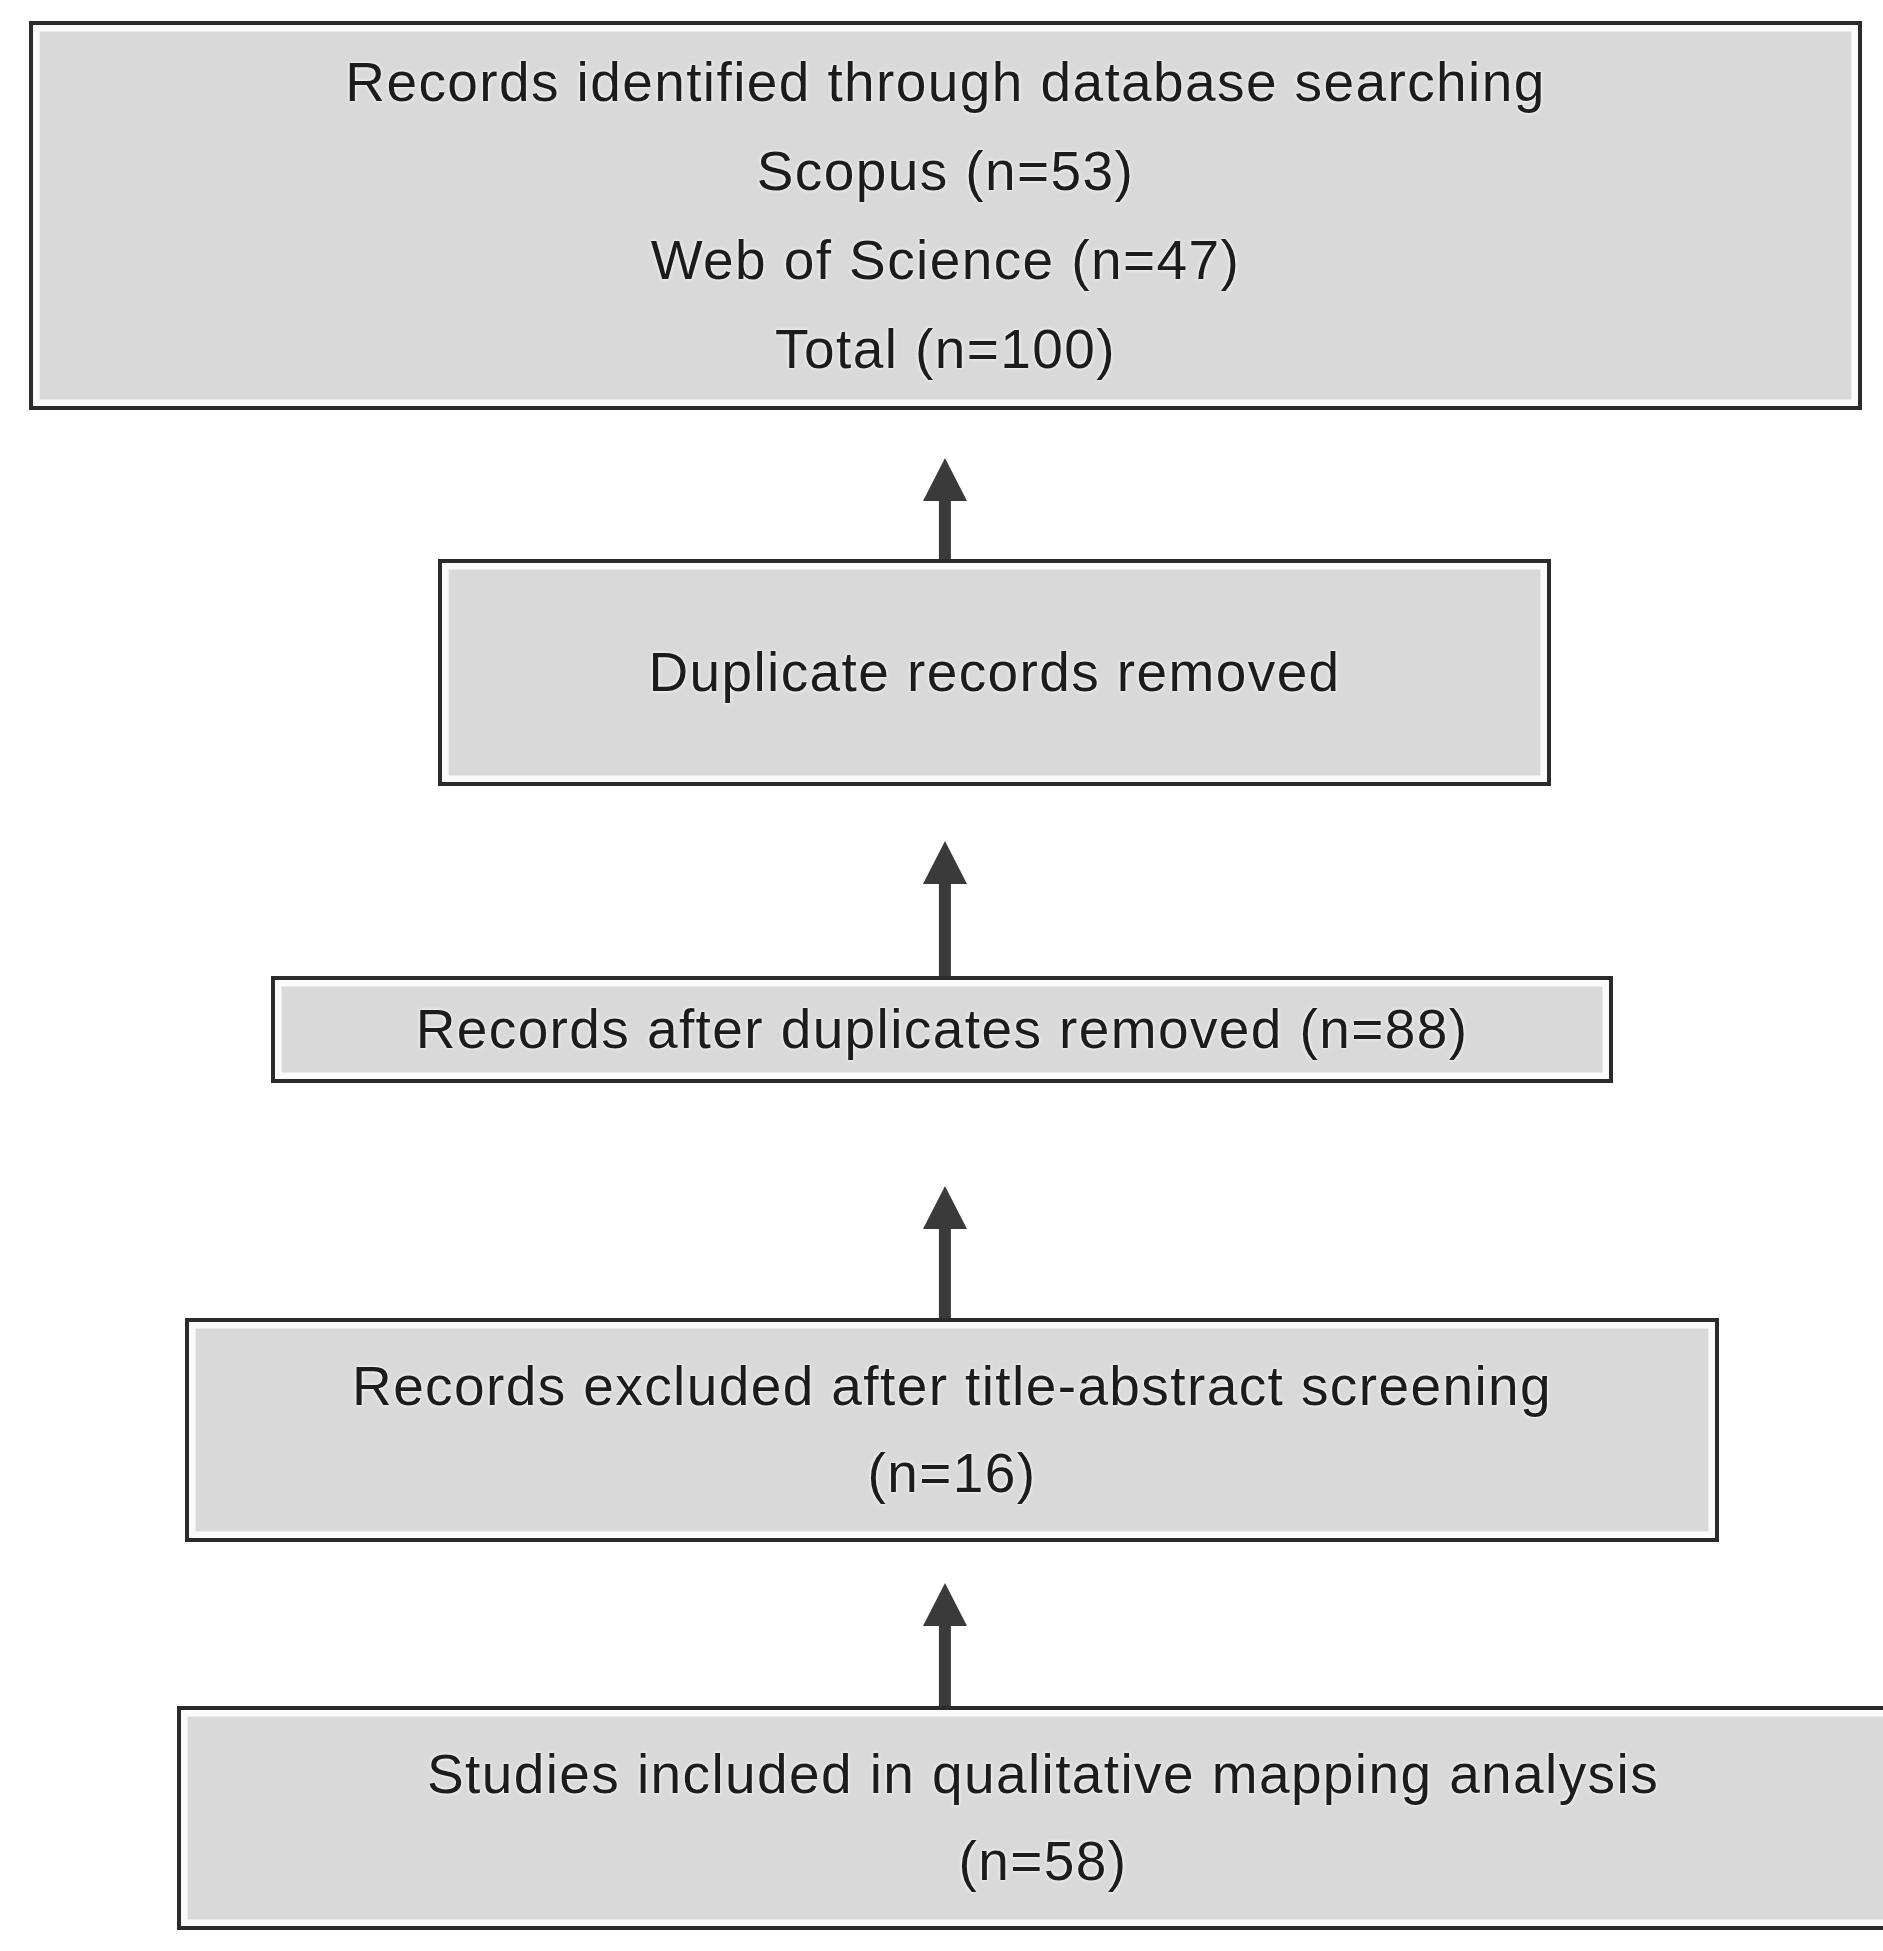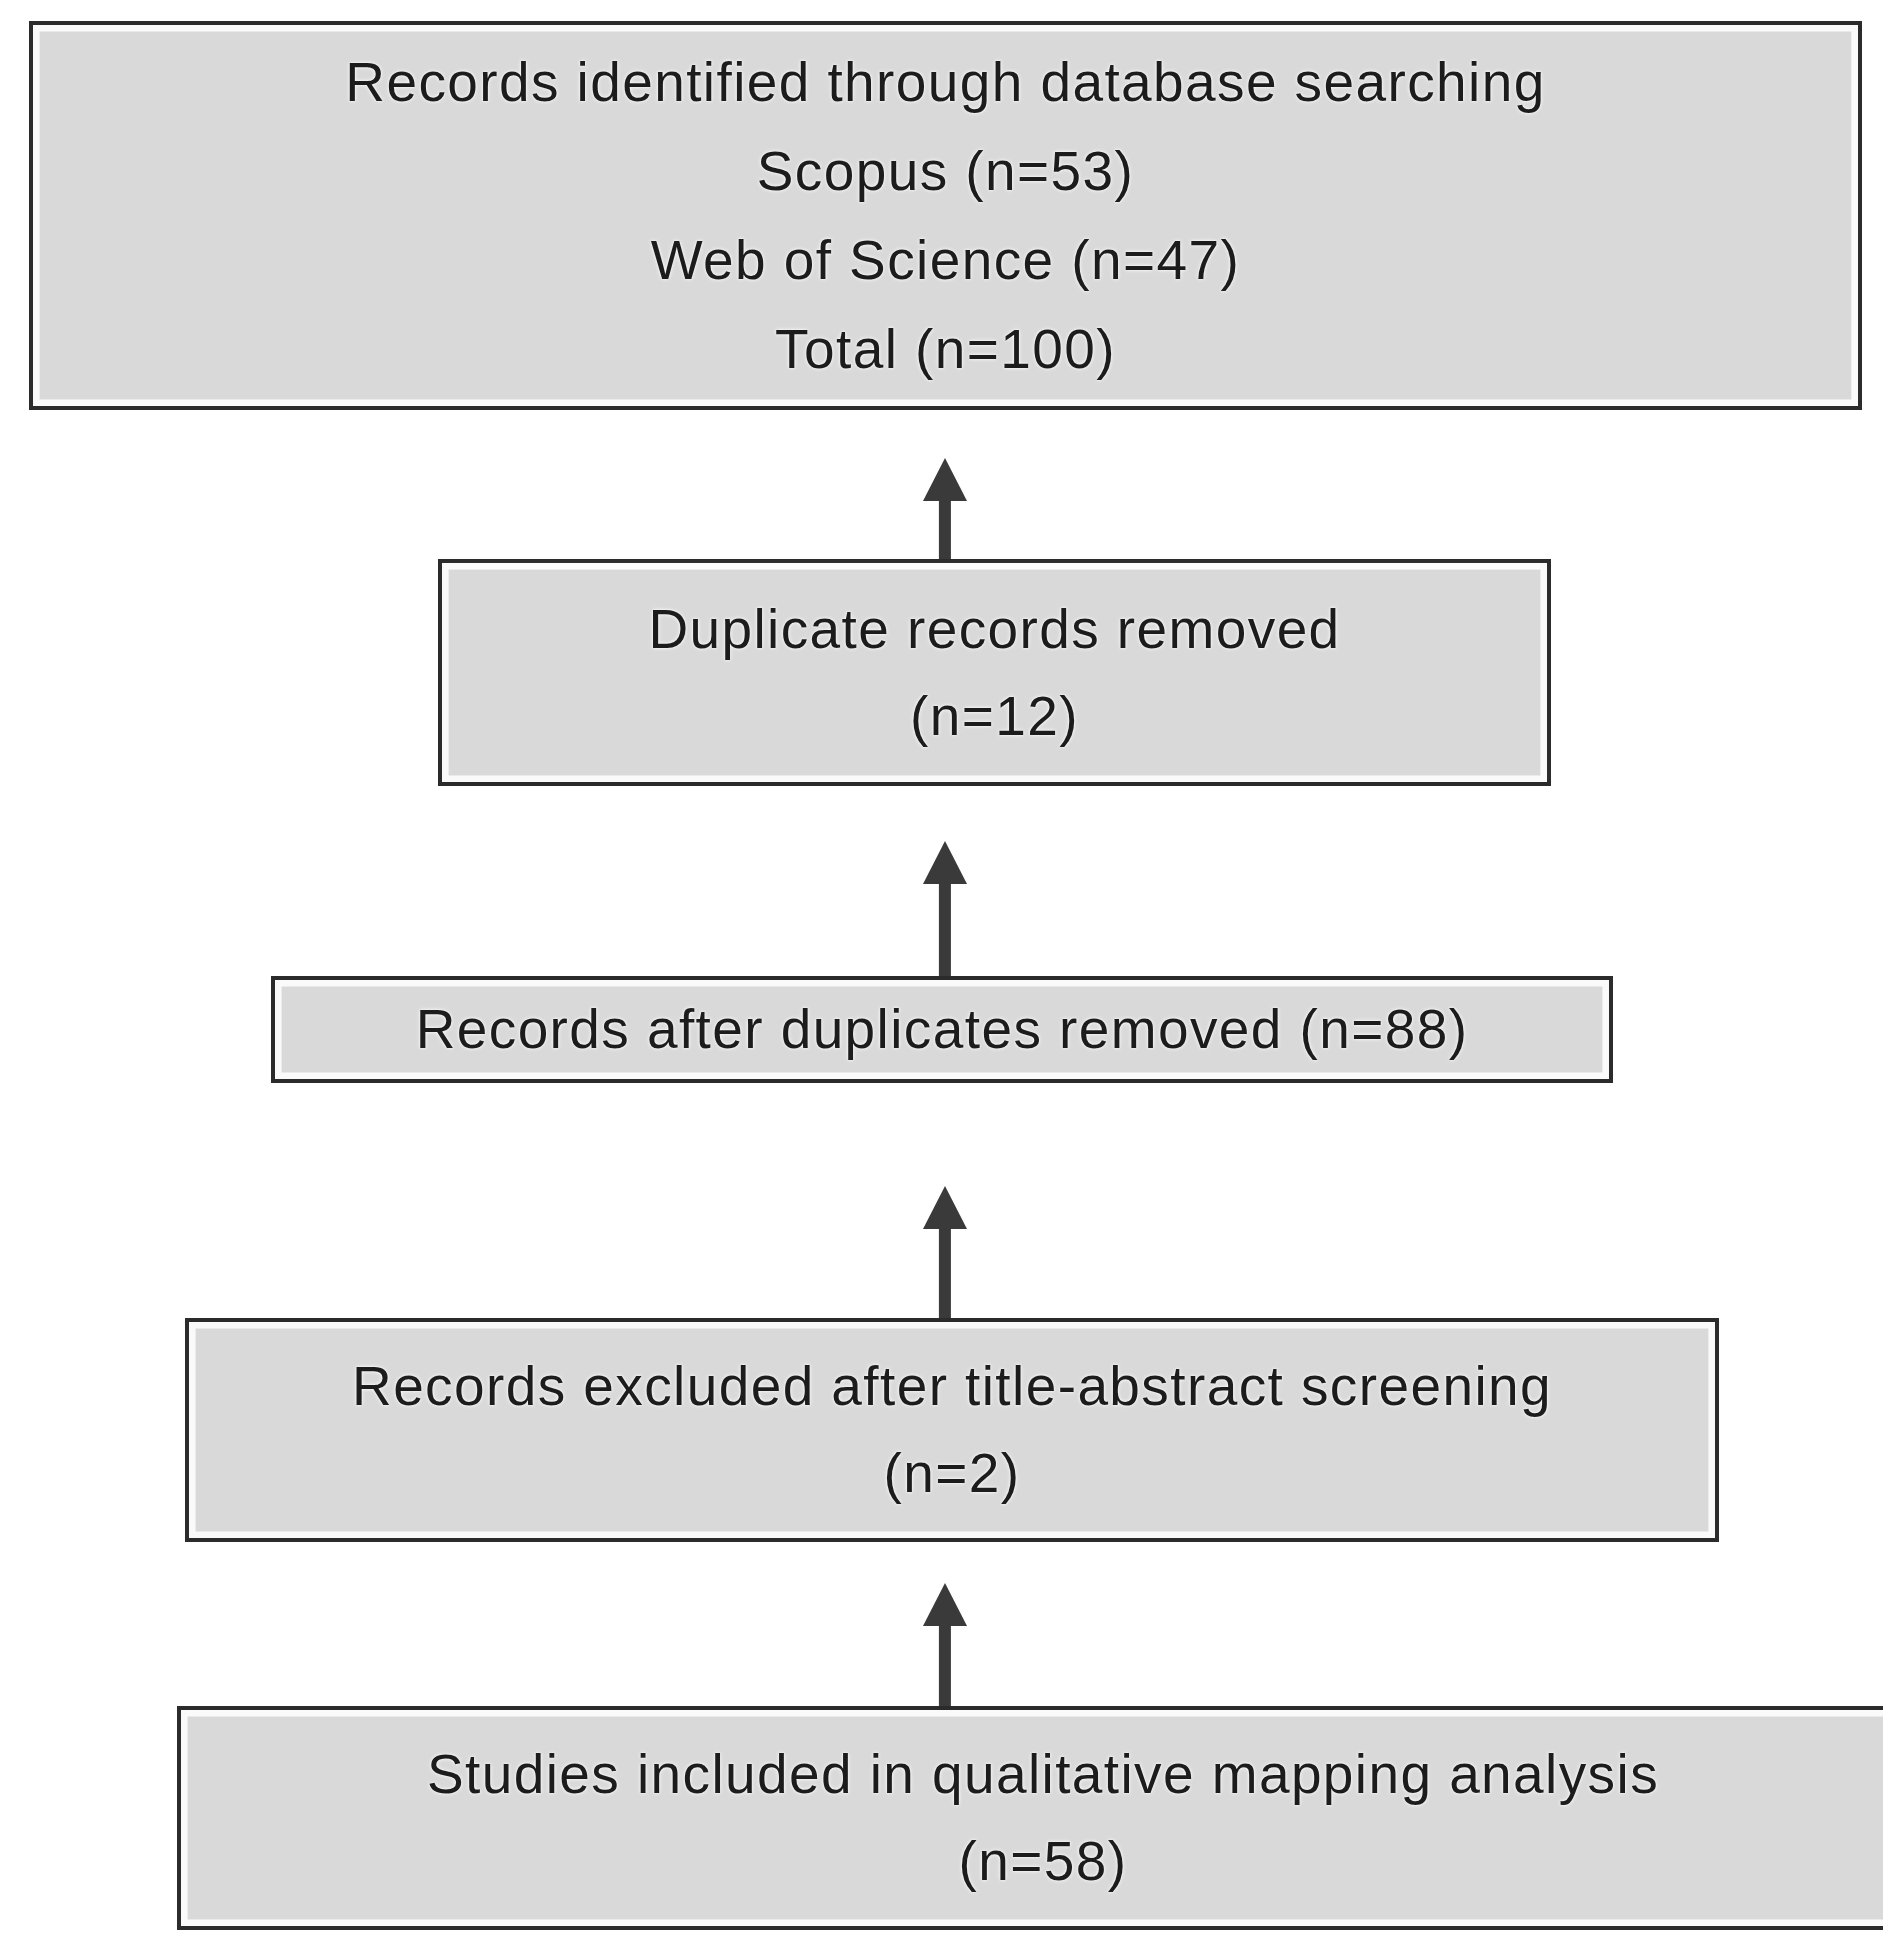--- a/index.html
+++ b/index.html
@@ -76,40 +76,39 @@
     <div class="line">Total (n=100)</div>
   </div>
 
   <div class="arrow arrow1">
     <div class="head"></div>
     <div class="shaft"></div>
   </div>
 
   <div class="node box2">
     <div class="line">Duplicate records removed</div>
-    <div class="line">(n=12)</div>
   </div>
 
   <div class="arrow arrow2">
     <div class="head"></div>
     <div class="shaft"></div>
   </div>
 
   <div class="node box3">
     <div class="line">Records after duplicates removed (n=88)</div>
   </div>
 
   <div class="arrow arrow3">
     <div class="head"></div>
     <div class="shaft"></div>
   </div>
 
   <div class="node box4">
     <div class="line">Records excluded after title-abstract screening</div>
-    <div class="line">(n=2)</div>
+    <div class="line">(n=16)</div>
   </div>
 
   <div class="arrow arrow4">
     <div class="head"></div>
     <div class="shaft"></div>
   </div>
 
   <div class="node box5">
     <div class="line">Studies included in qualitative mapping analysis</div>
     <div class="line">(n=58)</div>

